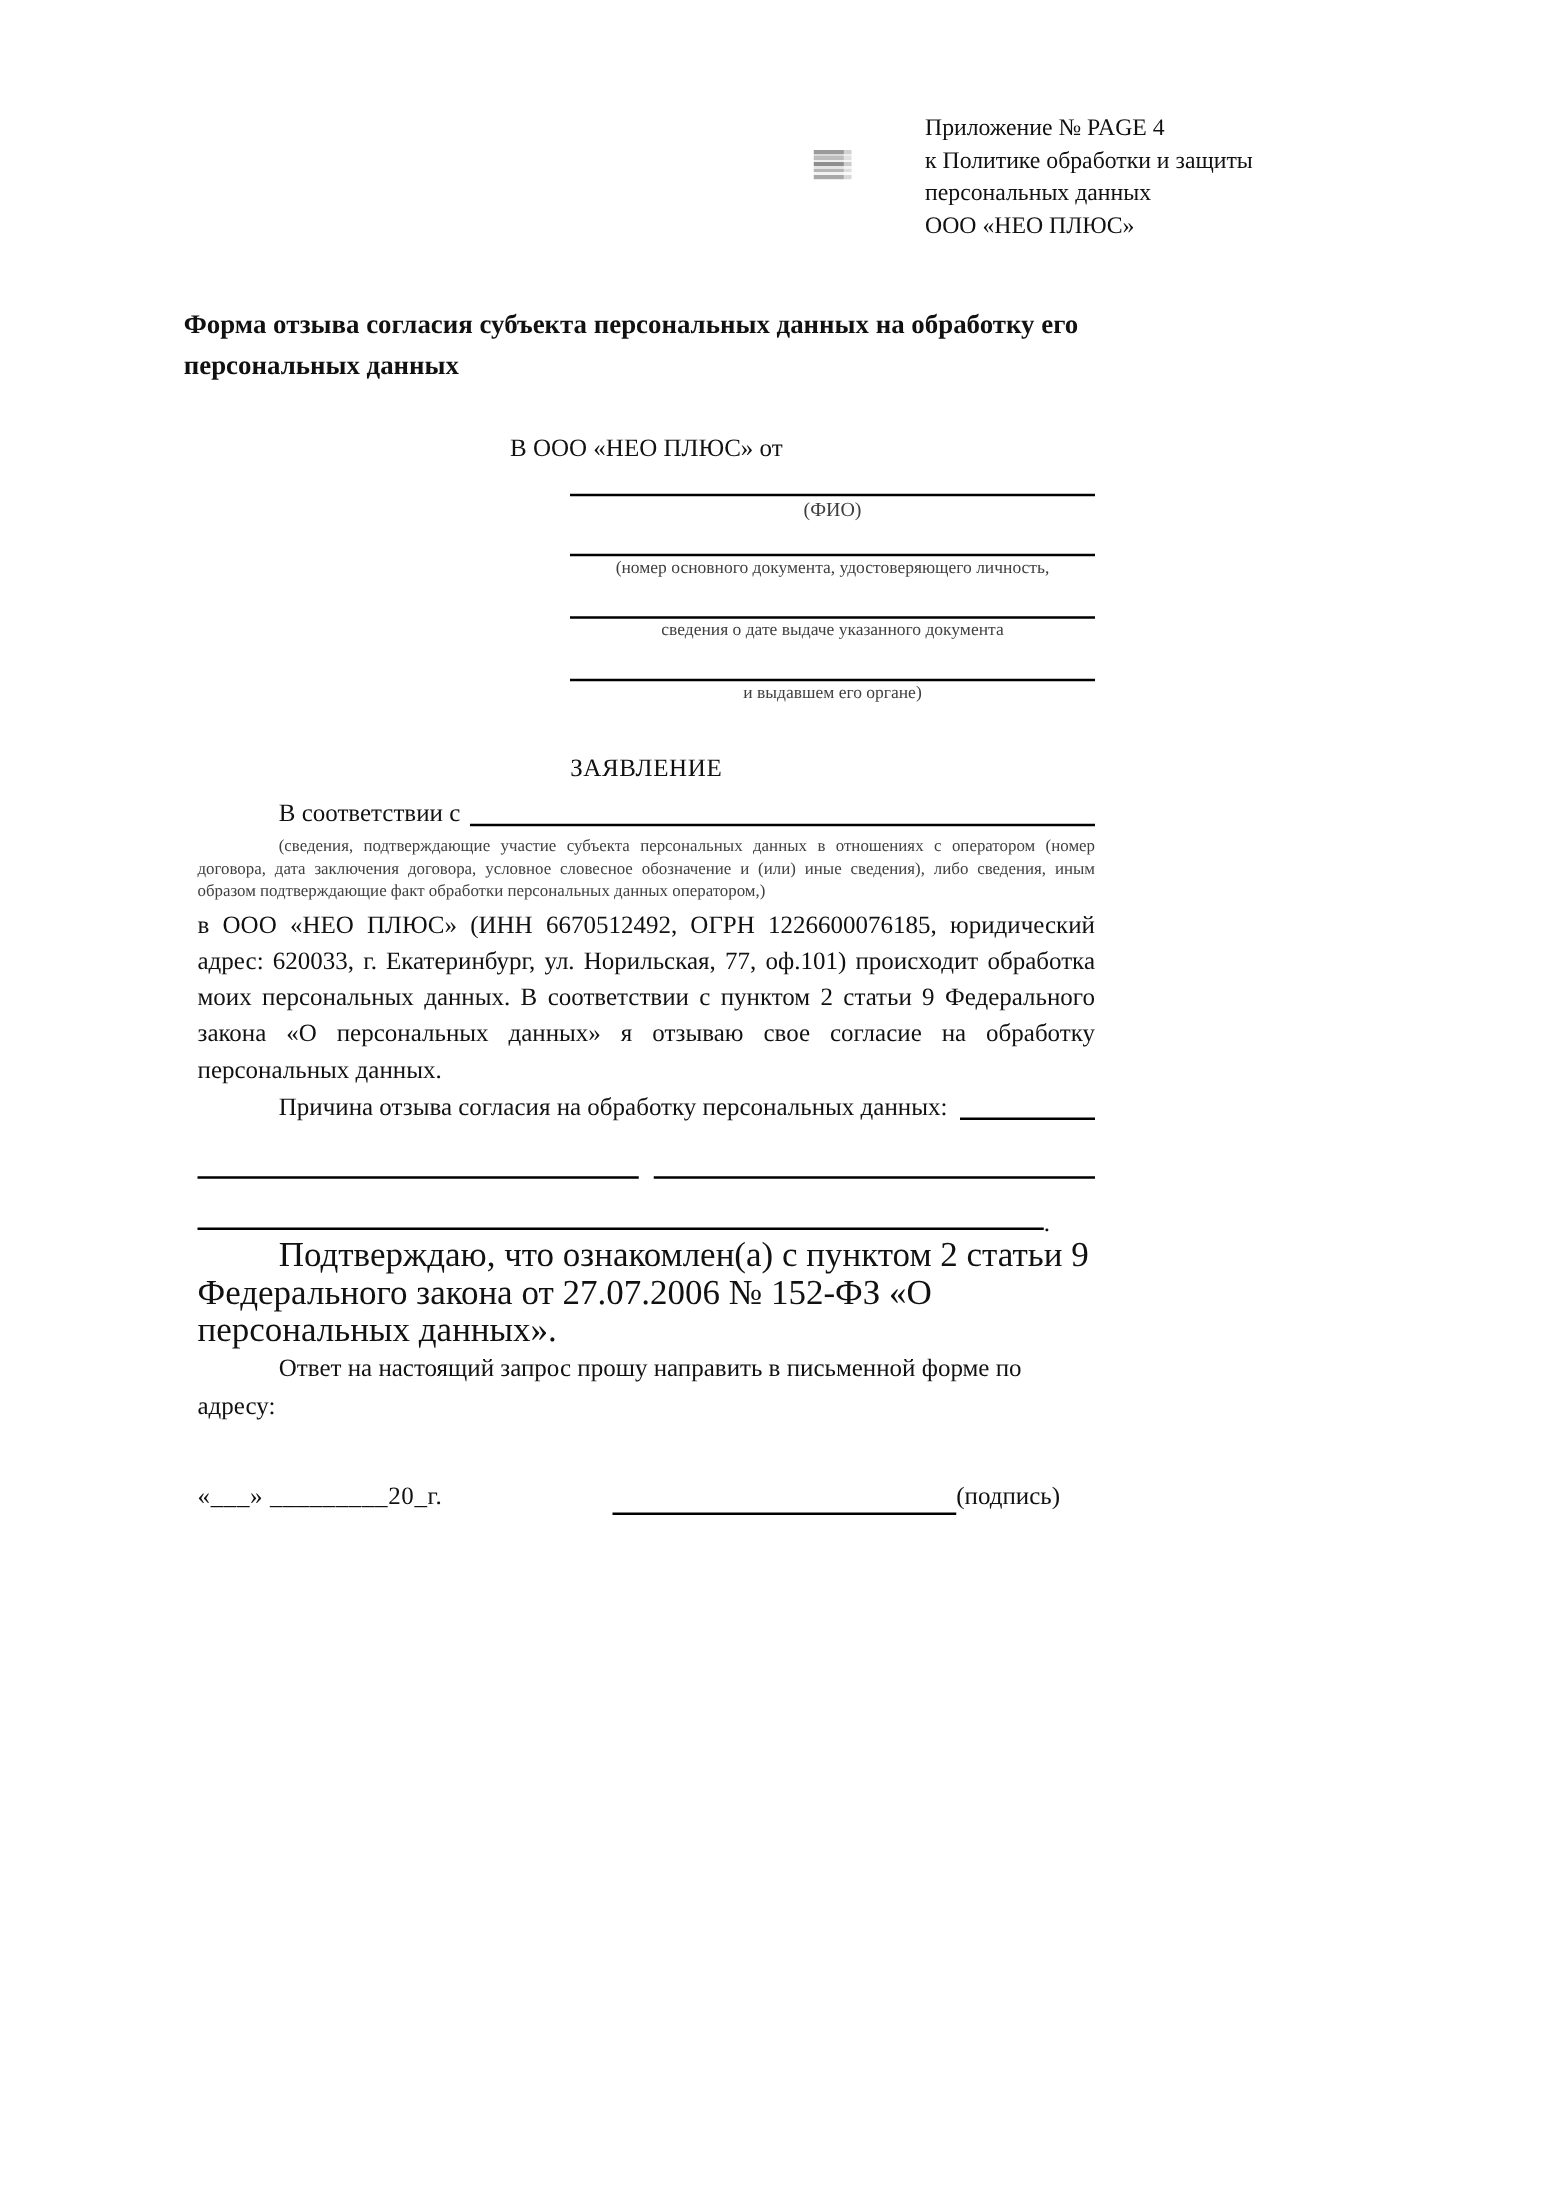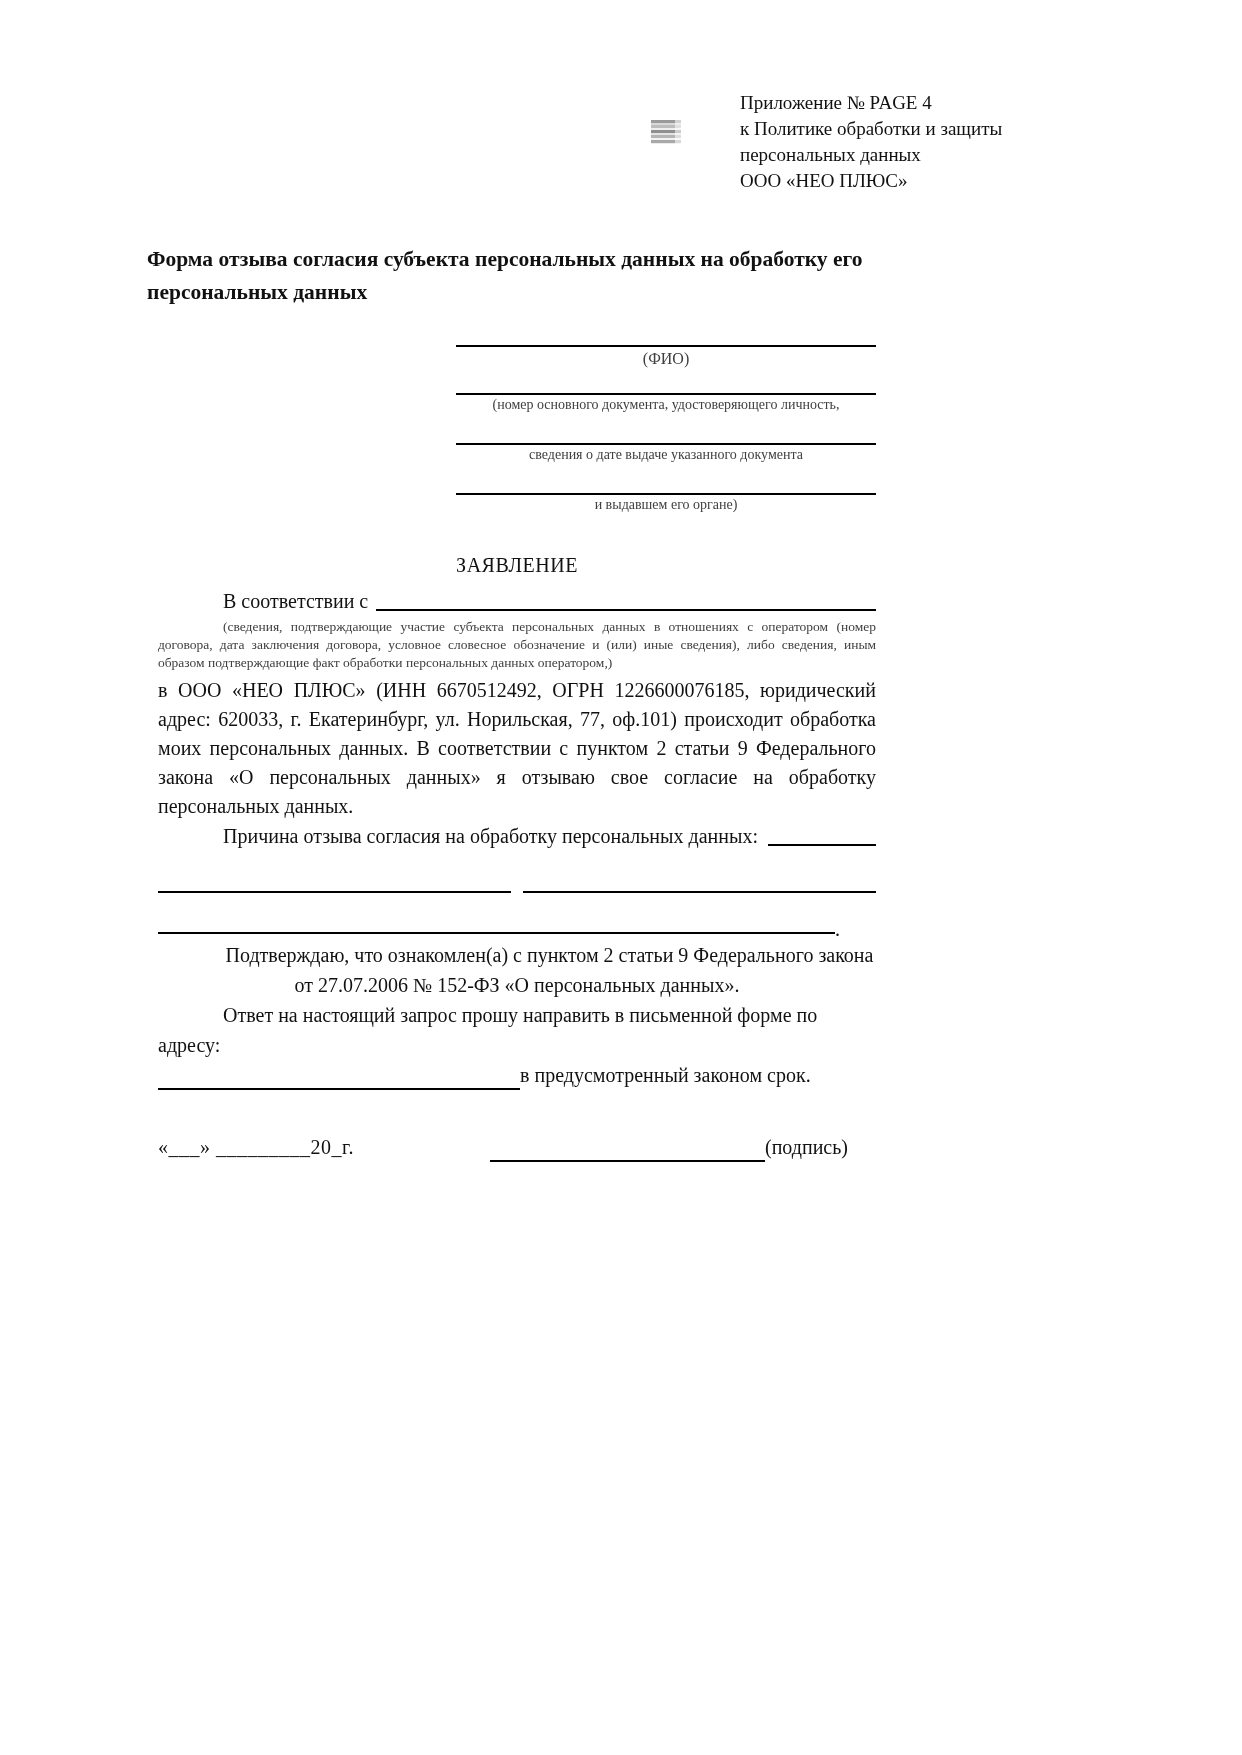--- a/index.html
+++ b/index.html
@@ -58,21 +58,21 @@
   .body-par{
     margin:4px 0 0 0;font-size:20px;line-height:29px;text-align:justify;
   }
   .reason-row{margin-top:1px;font-size:20px;line-height:29px;padding-left:65px;}
   .reason-row .lbl{white-space:nowrap;padding-right:10px;}
   .blank-line-1{display:flex;gap:12px;margin-top:38px;}
   .blank-line-1 .seg{flex:1 1 50%;border-bottom:2px solid #000;height:2px;}
   .blank-line-2{display:flex;align-items:flex-end;margin-top:31px;font-size:20px;line-height:10px;}
   .blank-line-2 .seg{flex:0 0 94.3%;border-bottom:2px solid #000;height:2px;}
   .confirm-par{
-    margin:6px 0 0 0;font-size:20px;line-height:30px;text-indent:65px;text-align:center;
+    margin:6px 0 0 0;font-size:28px;line-height:30px;text-indent:65px;
   }
   .reply-first{margin:0;font-size:20px;line-height:30px;text-indent:65px;}
   .reply-second{display:flex;align-items:flex-end;font-size:20px;line-height:30px;margin-top:0;}
   .reply-second .fill-fixed{flex:0 0 362px;border-bottom:2px solid #000;height:1.1em;}
   .reply-second .lbl{white-space:nowrap;}
   .footer-row{
     display:flex;justify-content:space-between;align-items:flex-end;
     margin-top:42px;font-size:20px;line-height:30px;
   }
   .date-cell{white-space:nowrap;letter-spacing:.5px;}
@@ -90,20 +90,21 @@
   <div class="header-block">
     <div>Приложение №  PAGE 4</div>
     <div>к Политике обработки и защиты</div>
     <div>персональных данных</div>
     <div>ООО «НЕО ПЛЮС»</div>
   </div>
 
   <div class="doc-title">Форма отзыва согласия субъекта персональных данных на обработку его персональных данных</div>
 
   <div class="addressee">
+    <div class="to-line">В ООО «НЕО ПЛЮС» от</div>
 
     <div class="blank-field f1"></div>
     <div class="cap cap-lg">(ФИО)</div>
 
     <div class="blank-field"></div>
     <div class="cap cap-sm">(номер основного документа, удостоверяющего личность,</div>
 
     <div class="blank-field"></div>
     <div class="cap cap-sm">сведения о дате выдаче указанного документа</div>
 
@@ -134,24 +135,20 @@
 
   <div class="blank-line-2">
     <span class="seg"></span>
     <span>.</span>
   </div>
 
   <p class="confirm-par">Подтверждаю, что ознакомлен(а) с пунктом 2 статьи 9 Федерального закона от 27.07.2006 № 152-ФЗ «О персональных данных».</p>
 
   <p class="reply-first">Ответ на настоящий запрос прошу направить в письменной форме по адресу:</p>
 
-  <div class="reply-second">
-    <span class="fill-fixed"></span>
-    <span class="lbl">в предусмотренный законом срок.</span>
-  </div>
 
   <div class="footer-row">
     <div class="date-cell">«___» _________20_г.</div>
     <div class="sig-cell">
       <span class="fill-fixed"></span>
       <span class="lbl">(подпись)</span>
     </div>
   </div>
 
 </div>

